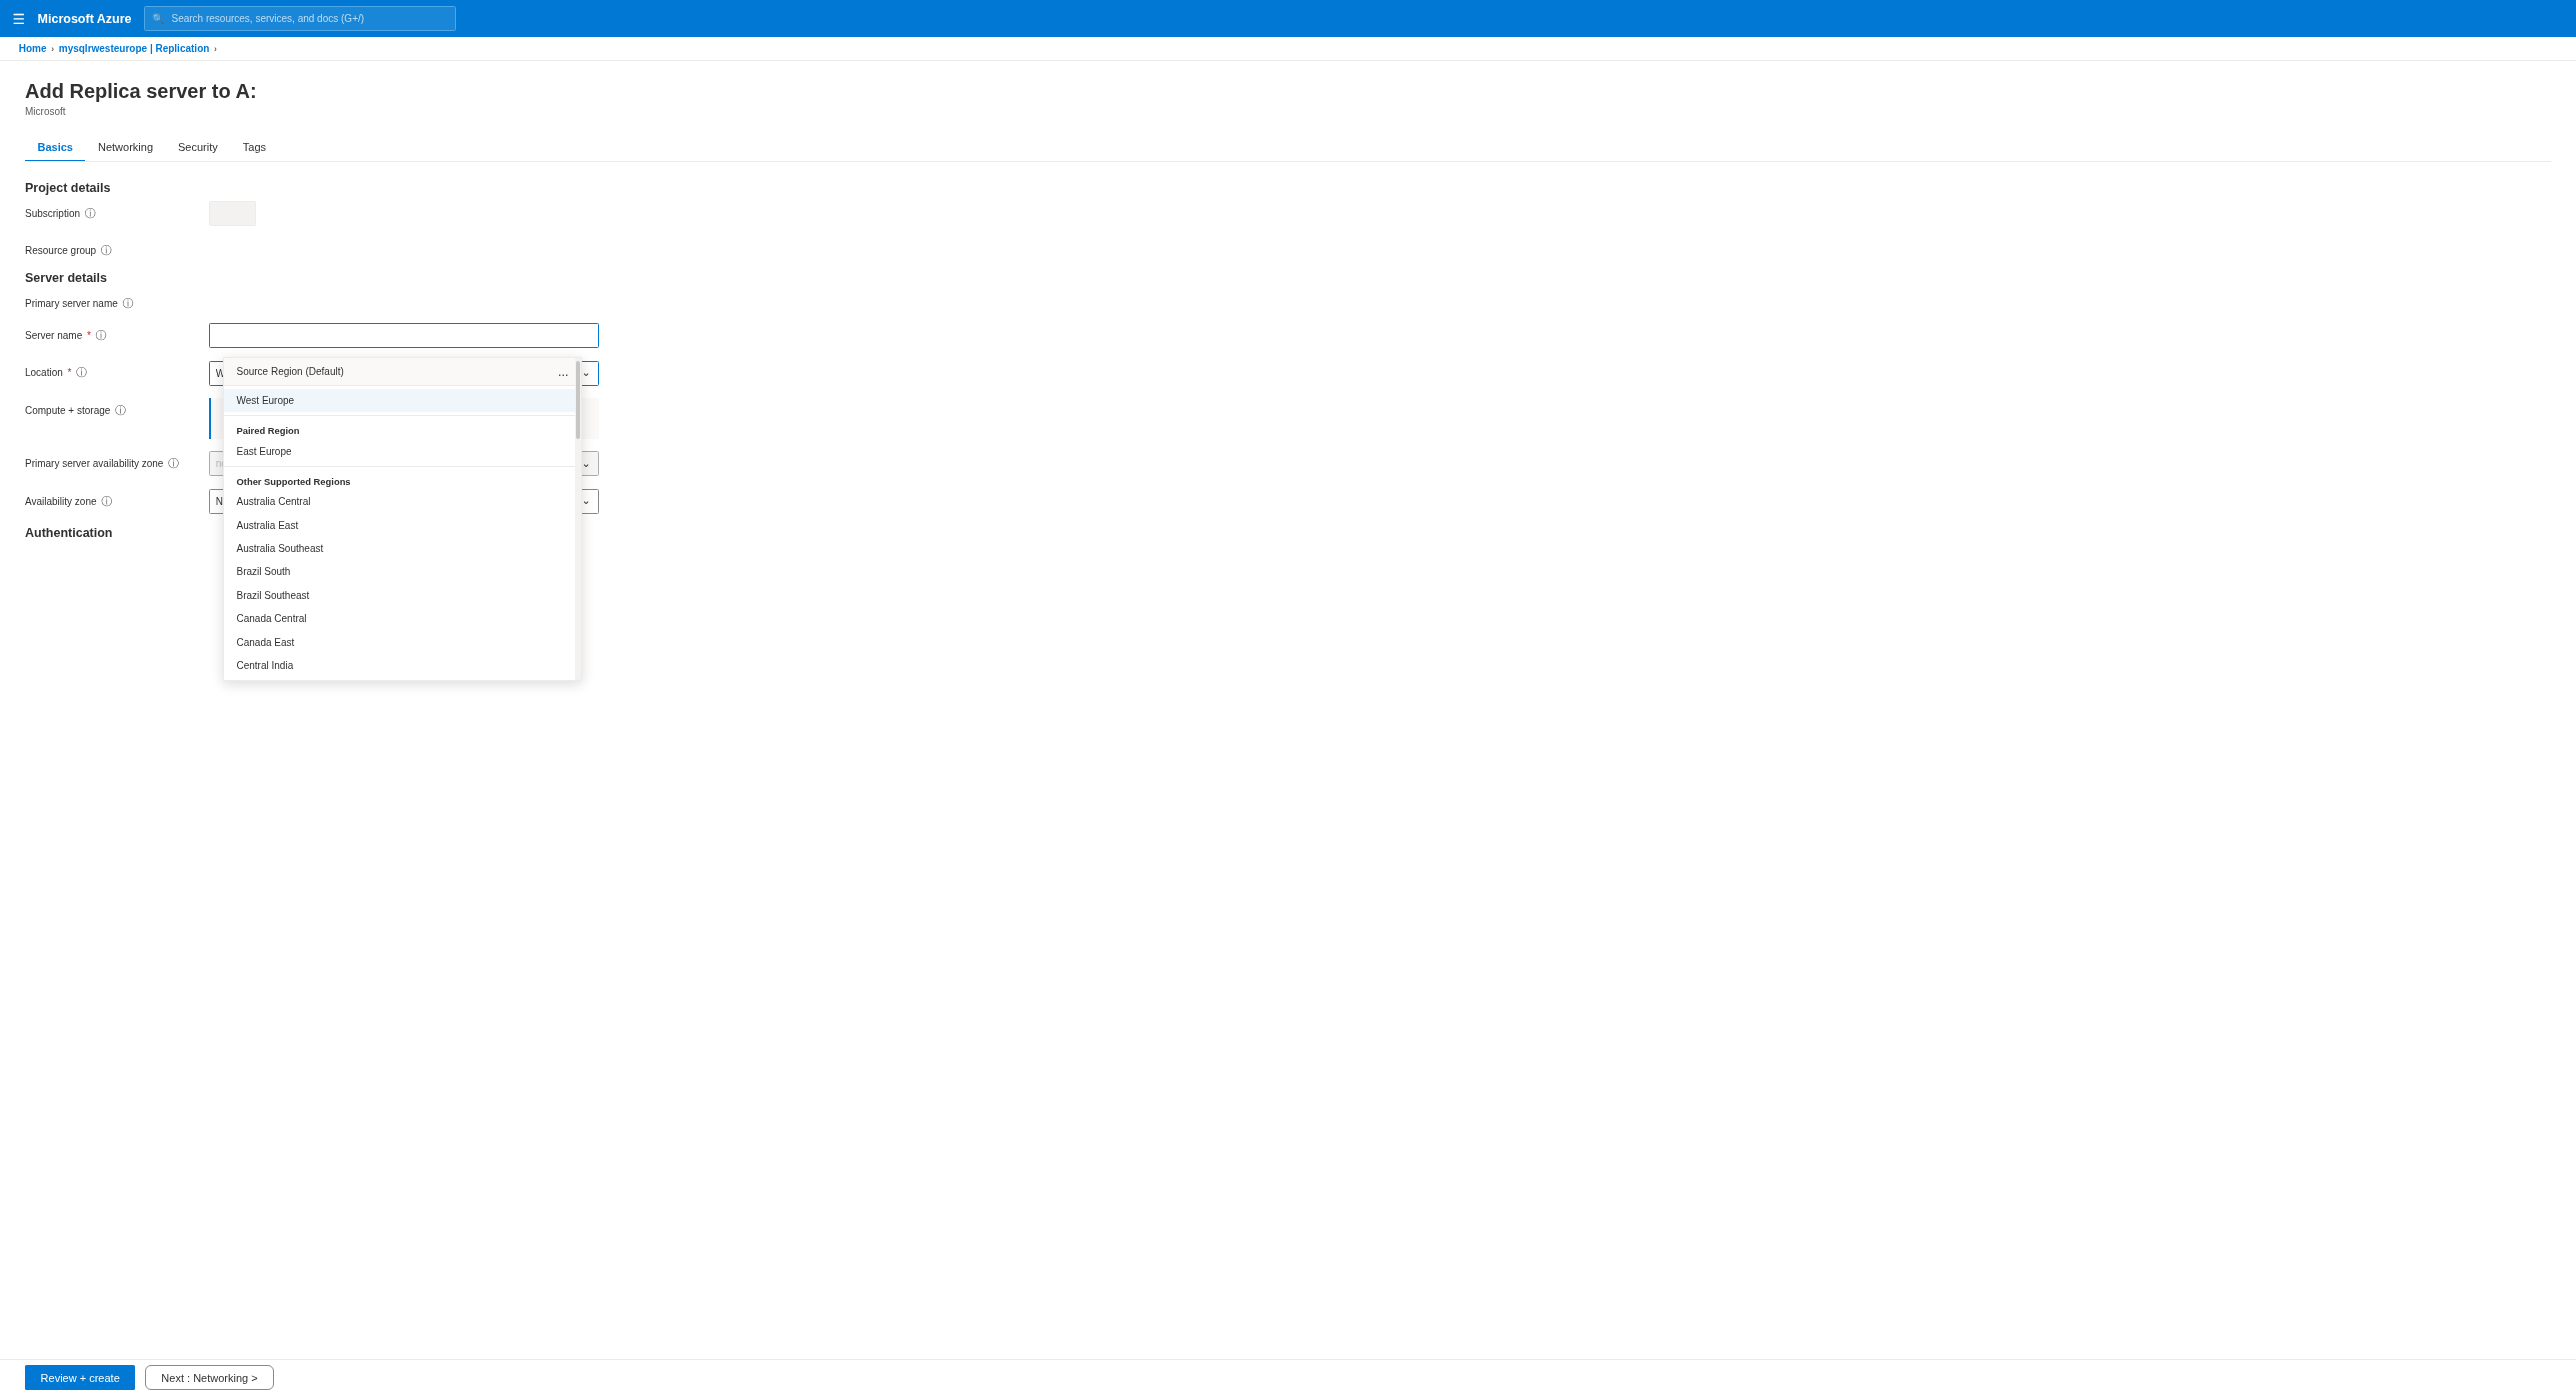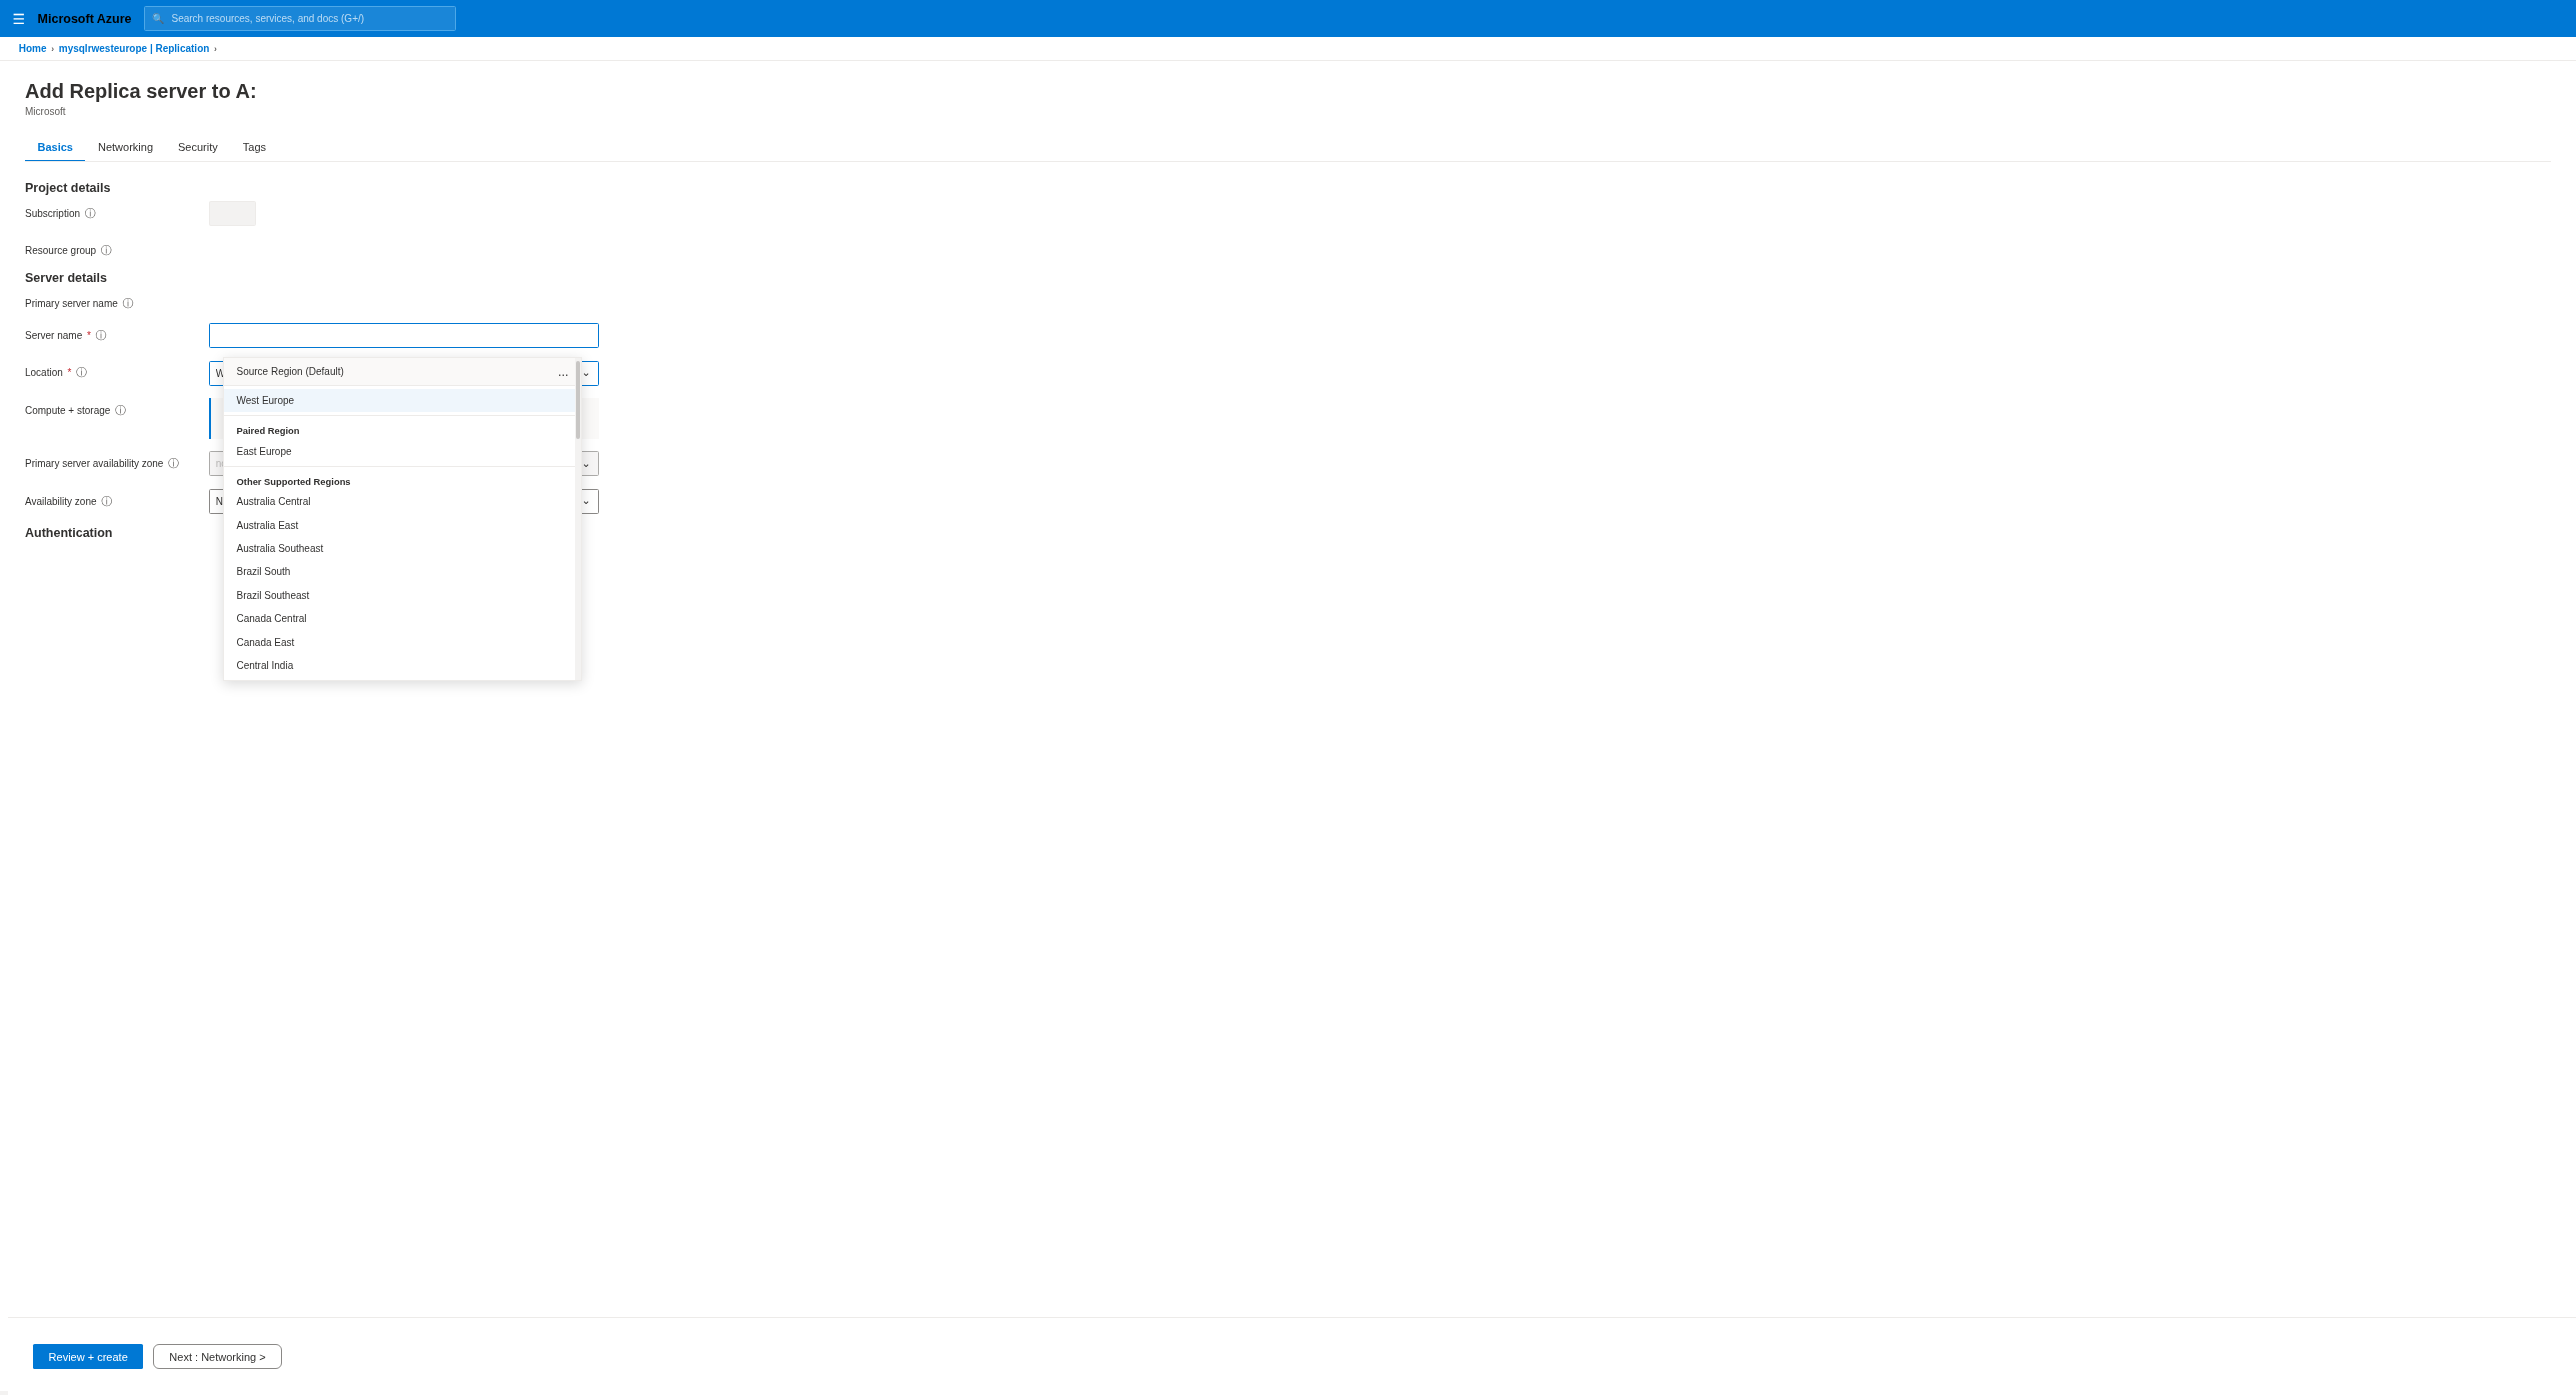--- a/index.html
+++ b/index.html
@@ -19,21 +19,21 @@
       align-items: center;
       padding: 0 12.5px;
       gap: 12.5px;
     }
     .hamburger-icon {
       color: white;
       font-size: 14px;
       cursor: pointer;
     }
     .nav-brand {
-      color: #000000;
+      color: #ffffff;
       font-size: 12.5px;
       font-weight: 600;
       white-space: nowrap;
     }
     .nav-search {
       flex: 1;
       max-width: 312px;
       height: 25px;
       background: #1a86d8;
       border: 0.8px solid #4da8e8;
@@ -261,25 +261,25 @@
     .dropdown-divider {
       height: 0.8px;
       background: #edebe9;
       margin: 3.1px 0;
     }
 
     
     .page-footer {
       position: fixed;
       bottom: 0;
-      left: 8px;
+      left: 0;
       right: 0;
       background: white;
       border-top: 0.8px solid #edebe9;
-      padding: 26px 25px;
+      padding: 5px 25px;
       display: flex;
       gap: 9.4px;
       z-index: 50;
     }
     .btn-primary {
       background: #0078d4;
       color: white;
       border: none;
       padding: 4.7px 15.6px;
       font-size: 11px;

